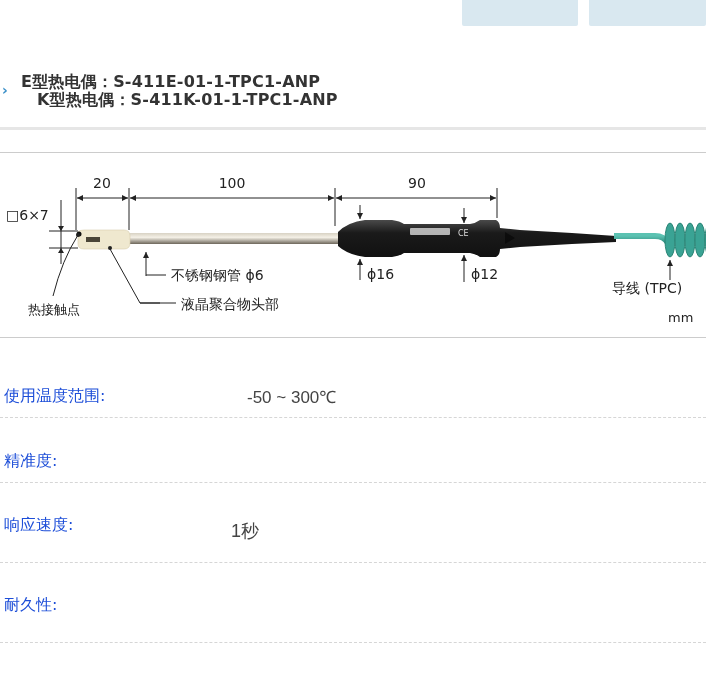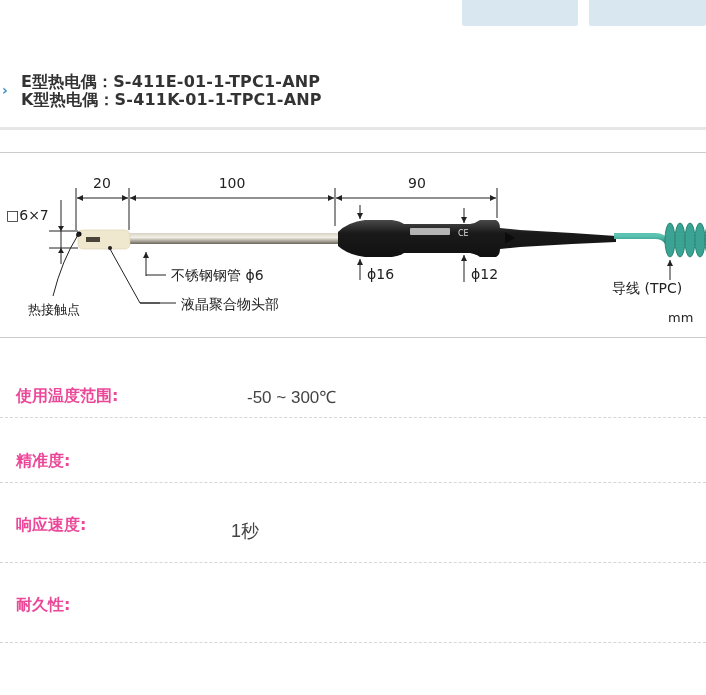--- a/index.html
+++ b/index.html
@@ -16,33 +16,33 @@
   #btn-a { left: 462px; width: 116px; }
   #btn-b { left: 589px; width: 117px; }
 
   .model-block { position: absolute; left: 0; top: 72px; }
   .chevron { position: absolute; left: 2px; top: 10px; color: #3a8fc8; font-size: 14px; font-weight: bold; }
   .model-line {
     position: absolute; left: 21px; white-space: nowrap;
     font-size: 16px; font-weight: bold; color: #333; letter-spacing: 0.2px;
   }
   #model-e { top: 0px; text-align: right; }
-  #model-k { top: 18px; }
+  #model-k { top: 18px; margin-left: 16px; }
 
   .thick-rule { position: absolute; left: 0; width: 706px; top: 127px; height: 3px; background: #e6e6e6; }
   .thin-rule { position: absolute; left: 0; width: 706px; top: 152px; height: 1px; background: #cccccc; }
   .thin-rule2 { position: absolute; left: 0; width: 706px; top: 337px; height: 1px; background: #cccccc; }
 
   .diagram { position: absolute; left: 0; top: 153px; width: 622px; height: 184px; }
   .diagram svg { display: block; }
 
   .spec-row { position: absolute; left: 0; width: 706px; }
   .spec-row .divider { position: absolute; left: 0; width: 706px; bottom: 0; border-bottom: 1px dashed #d6d6d6; height: 0; }
   .spec-label {
-    position: absolute; left: 16px; font-size: 16px; font-weight: bold; color: #ec4899;
+    position: absolute; left: 4px; font-size: 16px; font-weight: normal; color: #1d4ed8;
     white-space: nowrap;
   }
   .spec-value {
     position: absolute; left: 231px; color: #444; white-space: nowrap;
     font-family: "Liberation Sans", sans-serif;
   }
   .v-big { font-size: 17px; margin-left: 16px; }
   .v-small { font-size: 18px; }
 </style>
 </head>

